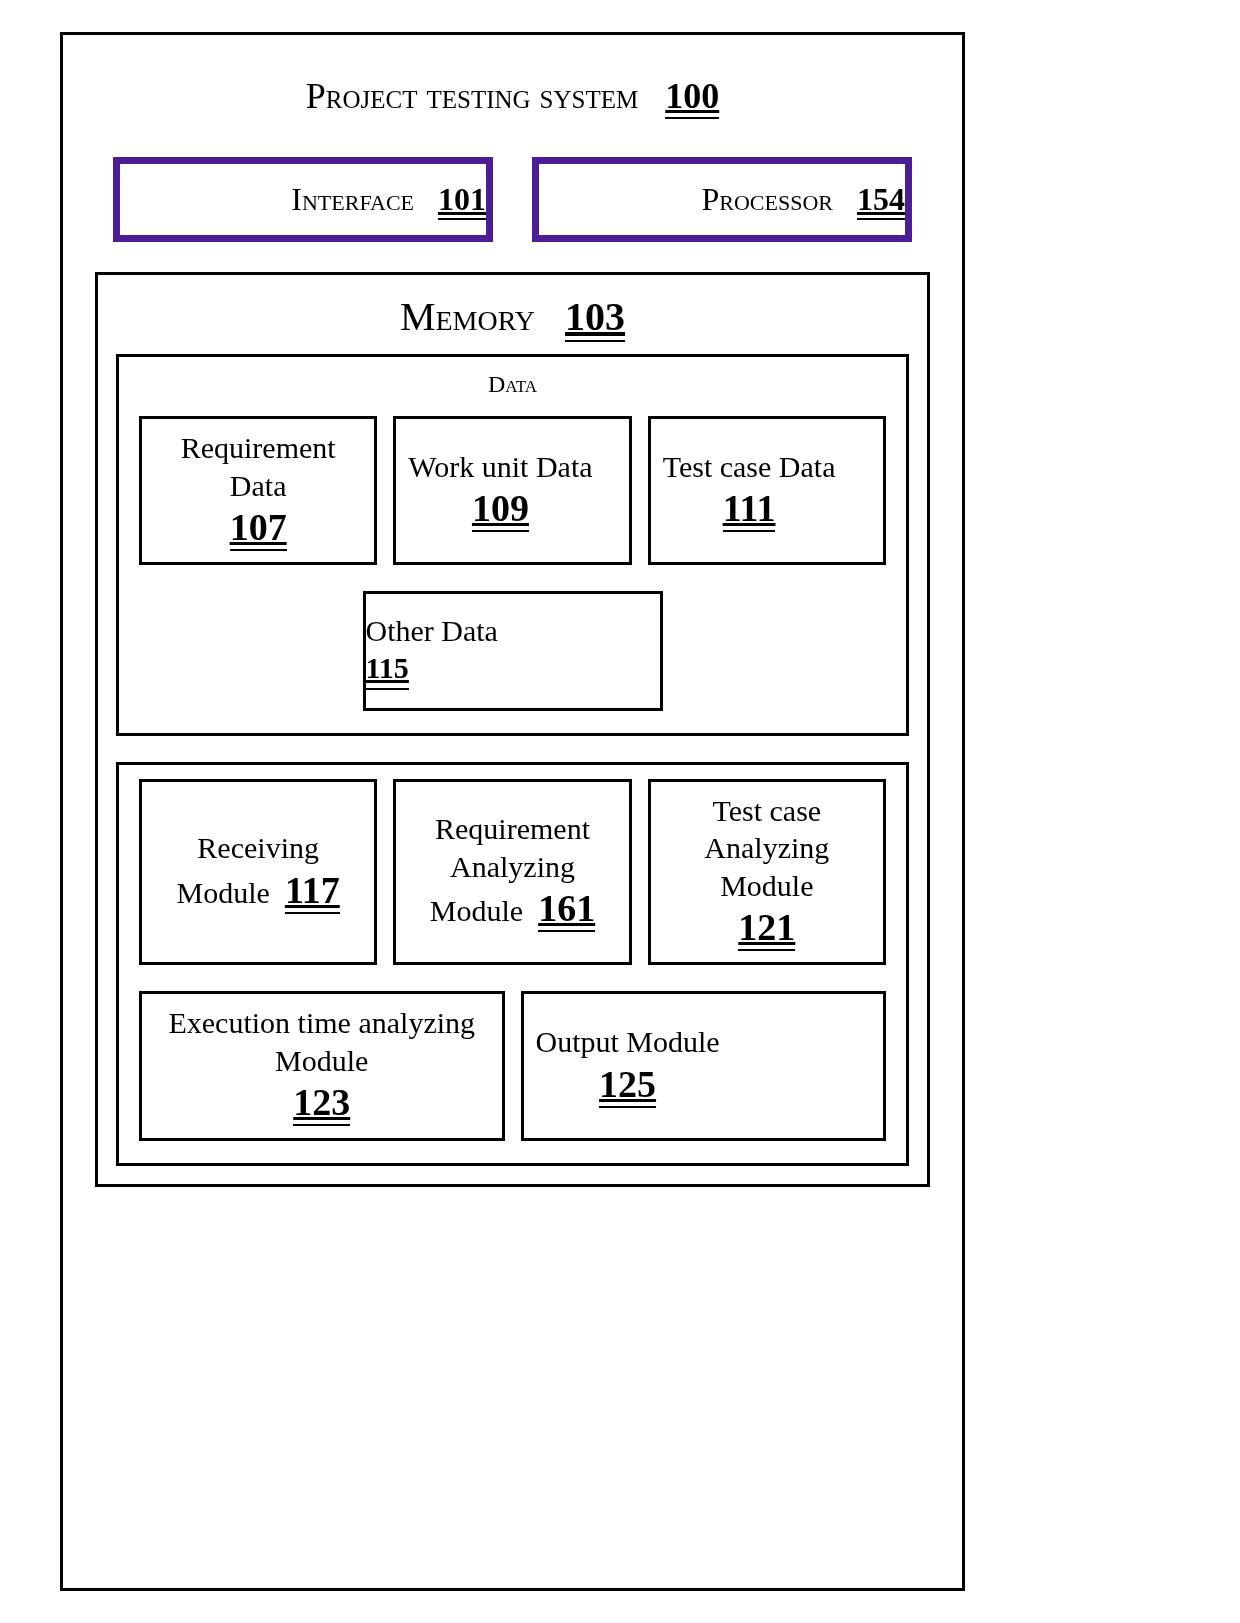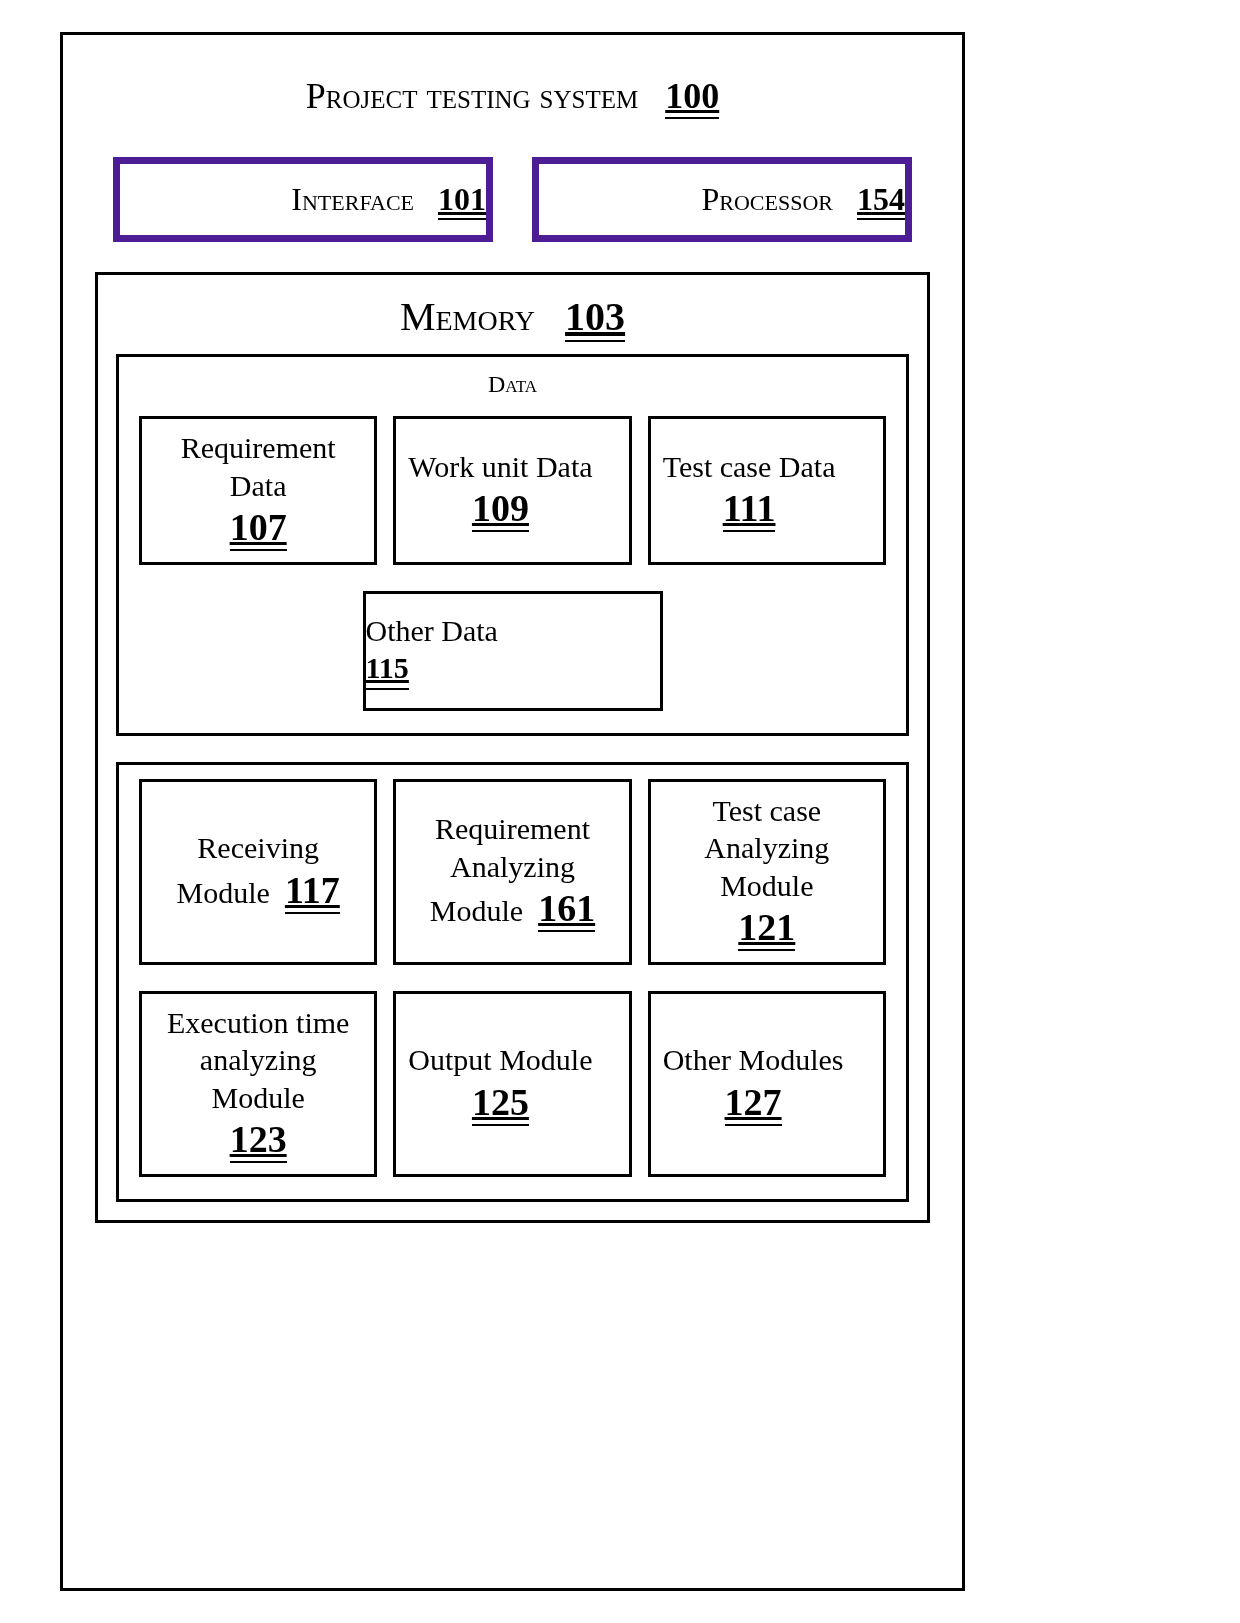--- a/index.html
+++ b/index.html
@@ -215,24 +215,18 @@
               <span>Execution time analyzing Module</span><br>
               <span class="ref">123</span>
             </div>
           </div>
           <div class="cell mod-cell">
             <div>
               <span>Output Module</span><br>
               <span class="ref">125</span>
             </div>
           </div>
-          <div class="cell mod-cell">
-            <div>
-              <span>Other Modules</span><br>
-              <span class="ref">127</span>
-            </div>
-          </div>
         </div>
       </div>
 
     </div>
   </div>
 </div>
 
 </body></html>

